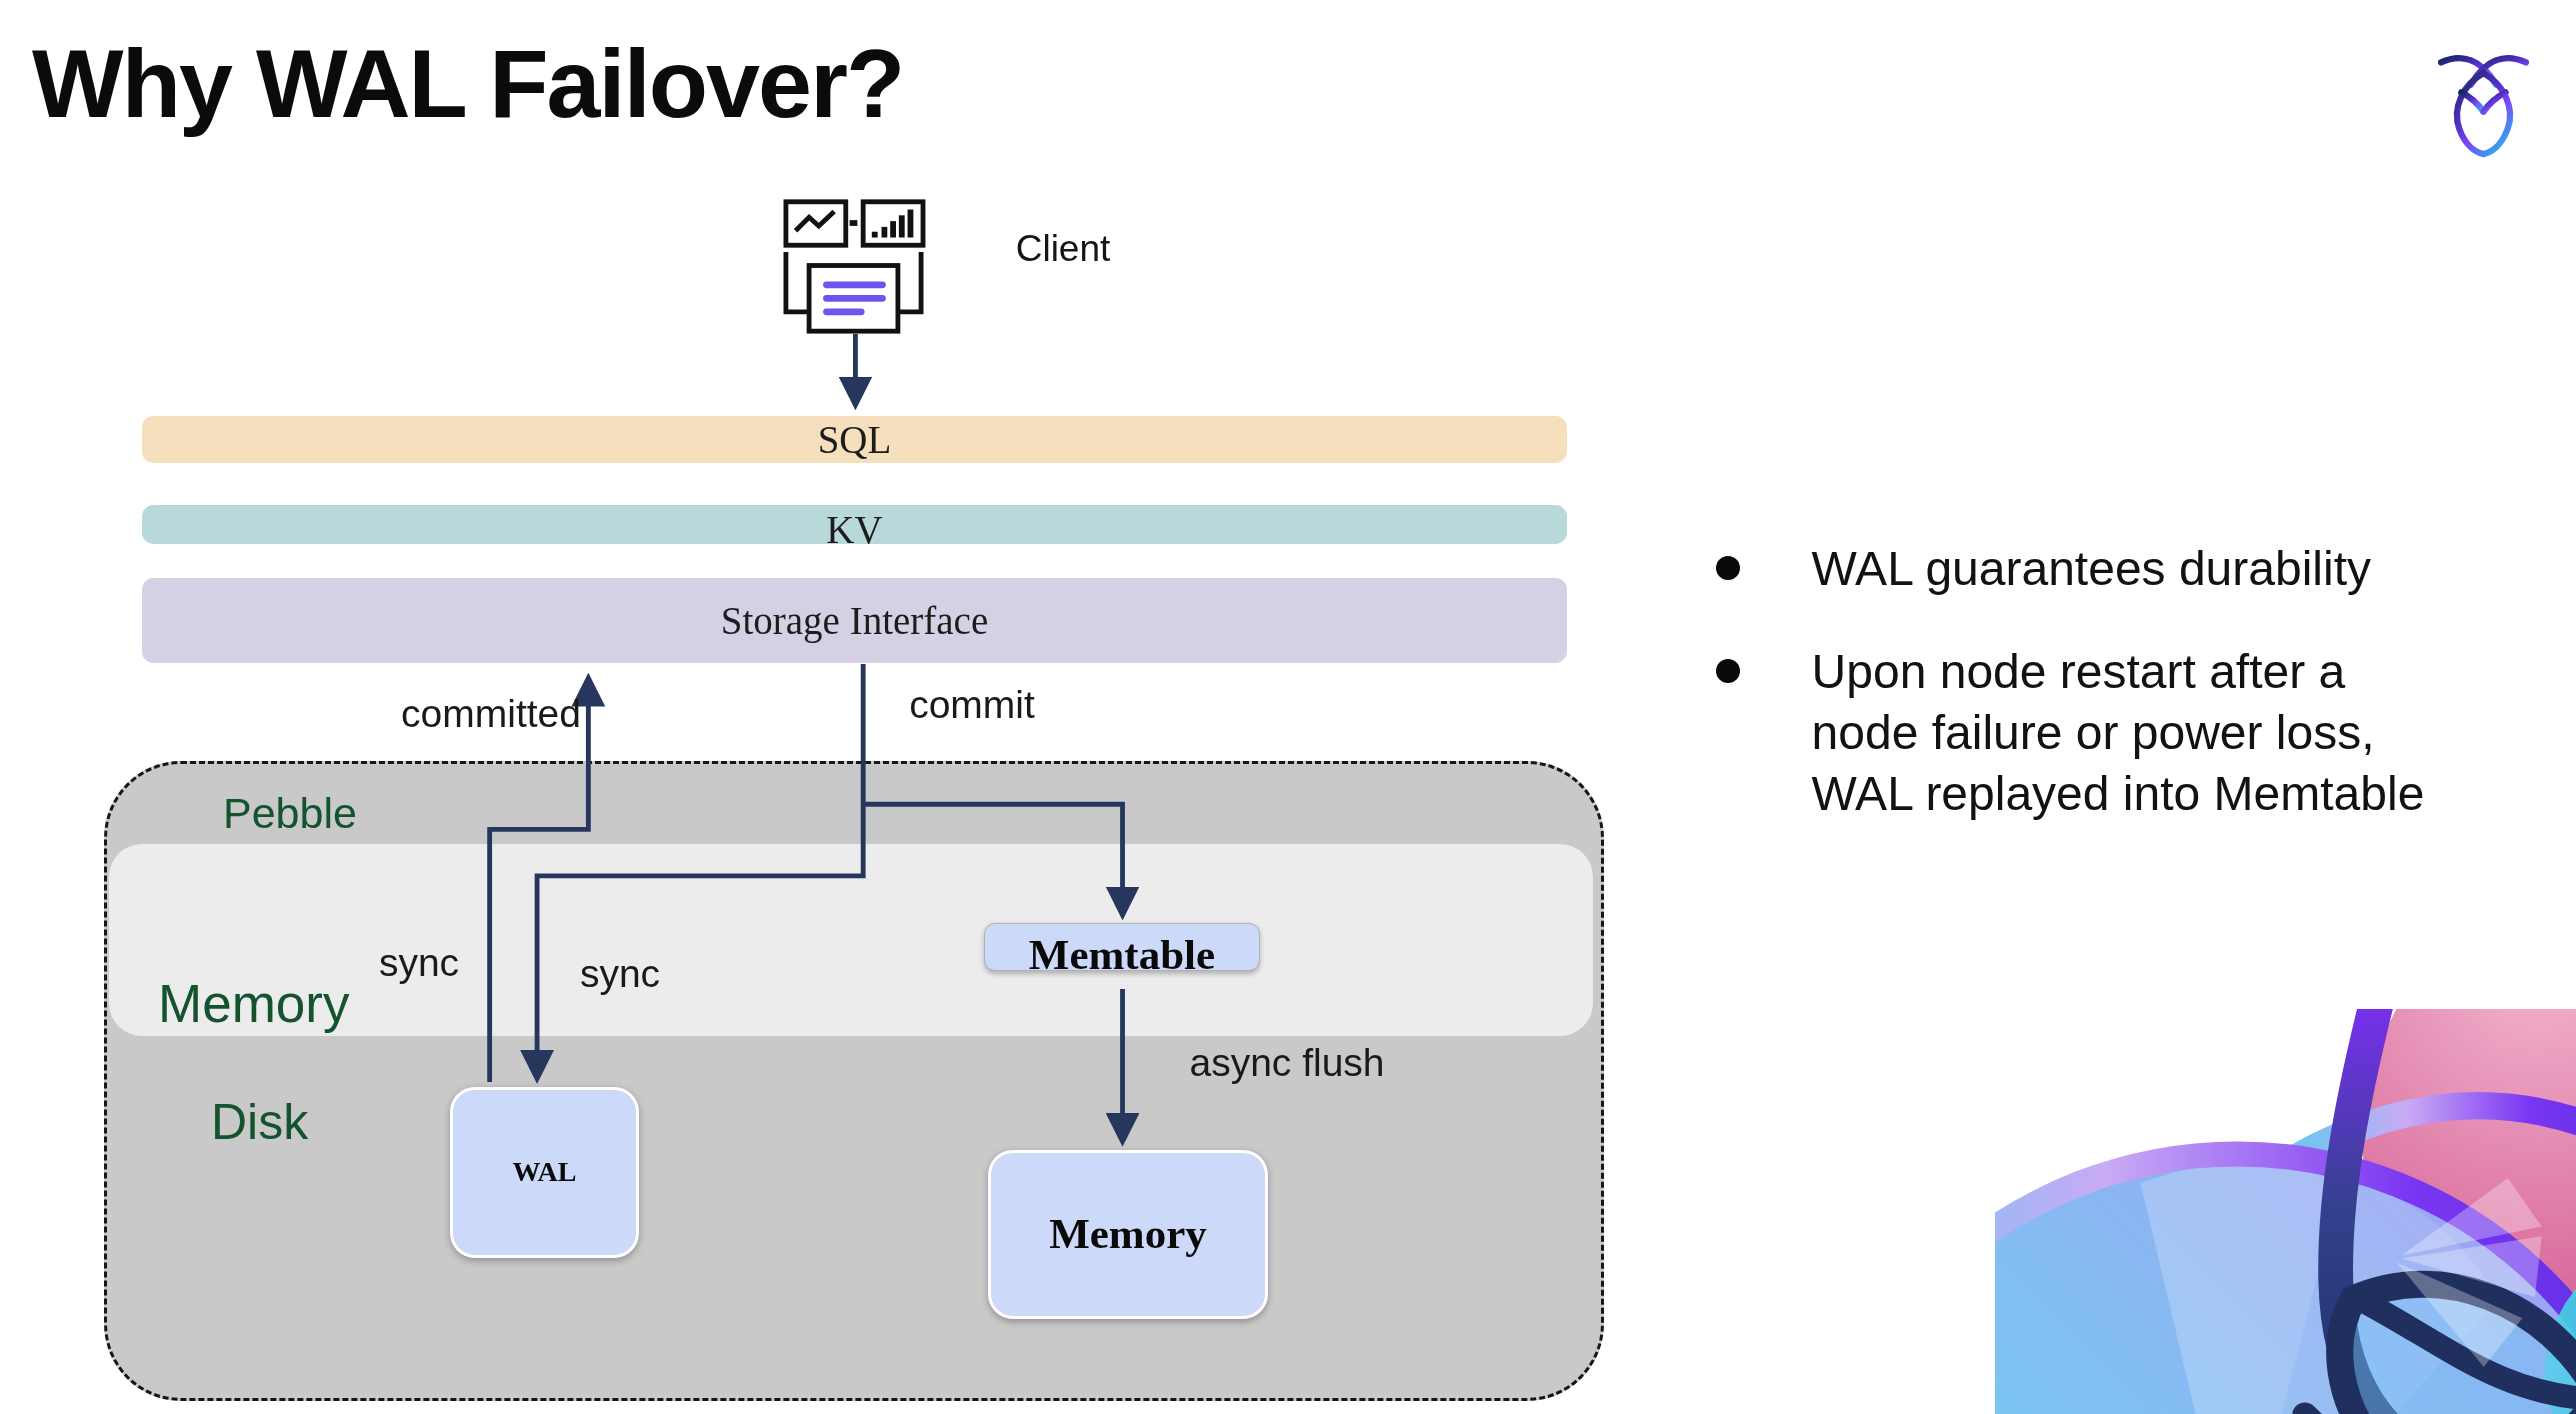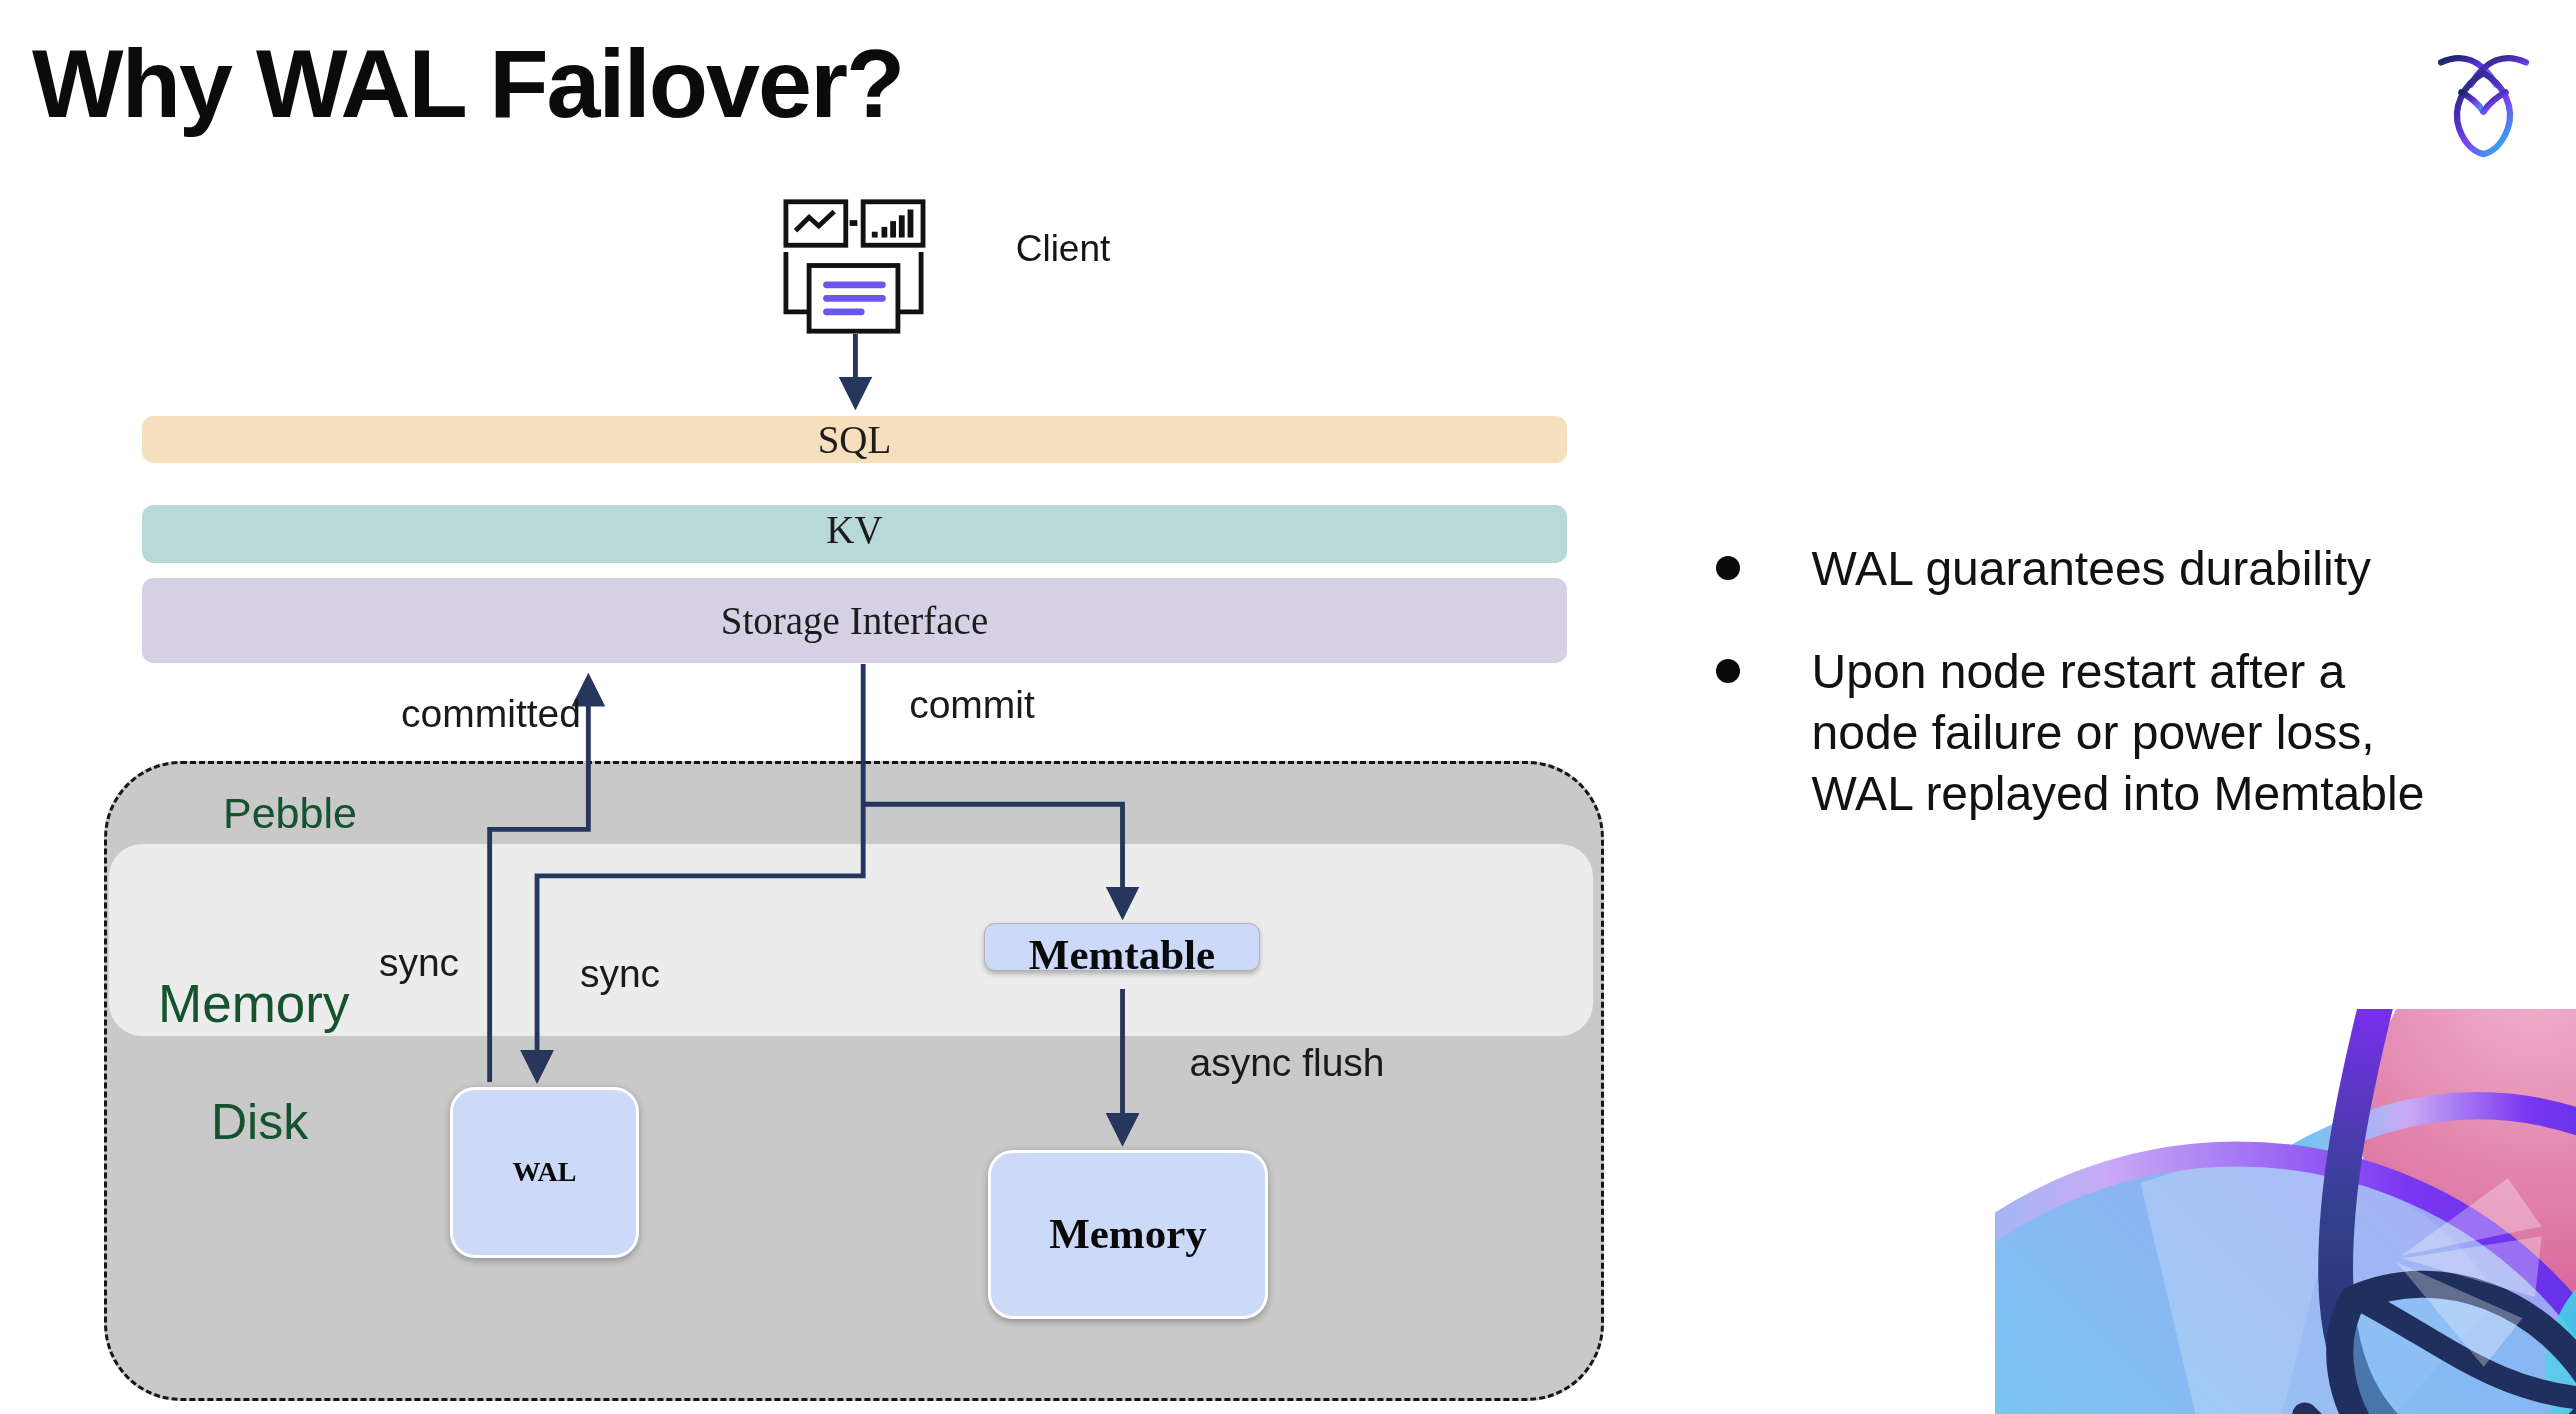--- a/index.html
+++ b/index.html
@@ -16,21 +16,21 @@
   
   .client-icon{position:absolute;left:780px;top:196px;width:147px;height:140px;}
   .client-label{position:absolute;left:1057px;top:249px;transform:translate(-50%,-50%);
                 font-size:37px;color:#151515;margin-left:6px;}
 
   
   .bar{position:absolute;left:142px;width:1425px;border-radius:11.6px;
        font-family:"Liberation Serif",serif;font-size:39px;color:#1c1c1c;
        text-align:center;}
   .bar-sql{top:416px;height:47px;line-height:47px;}
-  .bar-kv{top:505px;height:58px;line-height:49px;}
+  .bar-kv{top:505px;height:39px;line-height:49px;}
   .bar-storage{top:578px;height:85px;line-height:85px;}
 
   
   .pebble{position:absolute;left:104px;top:761px;width:1500px;height:640px;
           background:#c9c9c9;border:3.9px dashed #15151a;border-radius:77px;box-sizing:border-box;}
   .memory-band{position:absolute;left:109px;top:844px;width:1484px;height:192px;
                background:#ececec;border-radius:33px;}
   .zone-label{position:absolute;font-family:Liberation Sans, sans-serif;color:#14532d;}
   .lbl-pebble{left:223px;top:813px;font-size:43px;transform:translateY(-50%);}
   .lbl-memory{left:158px;top:1003px;font-size:53px;transform:translateY(-50%);}

